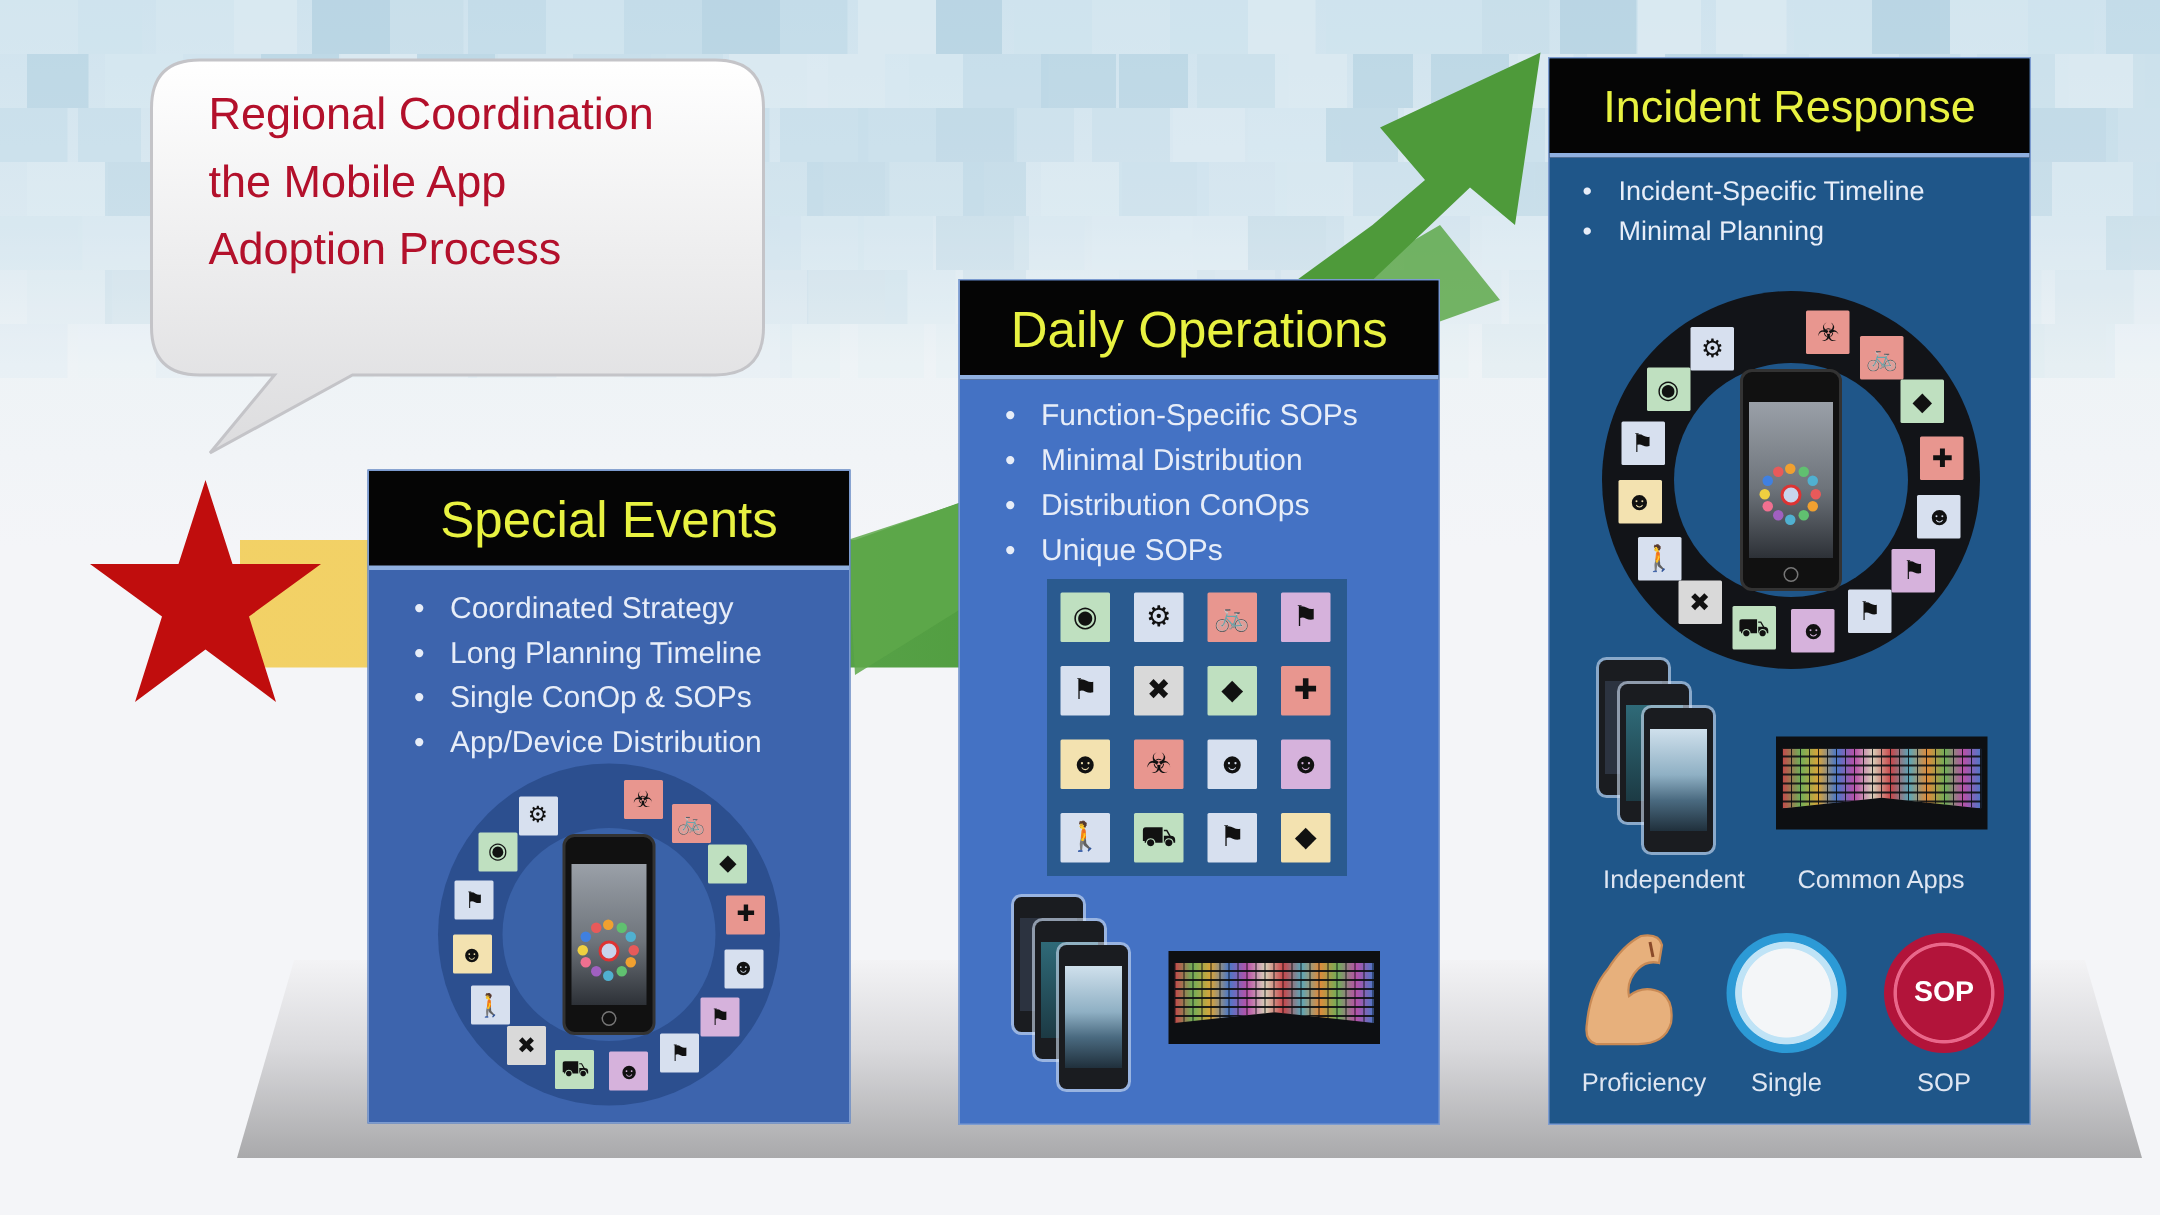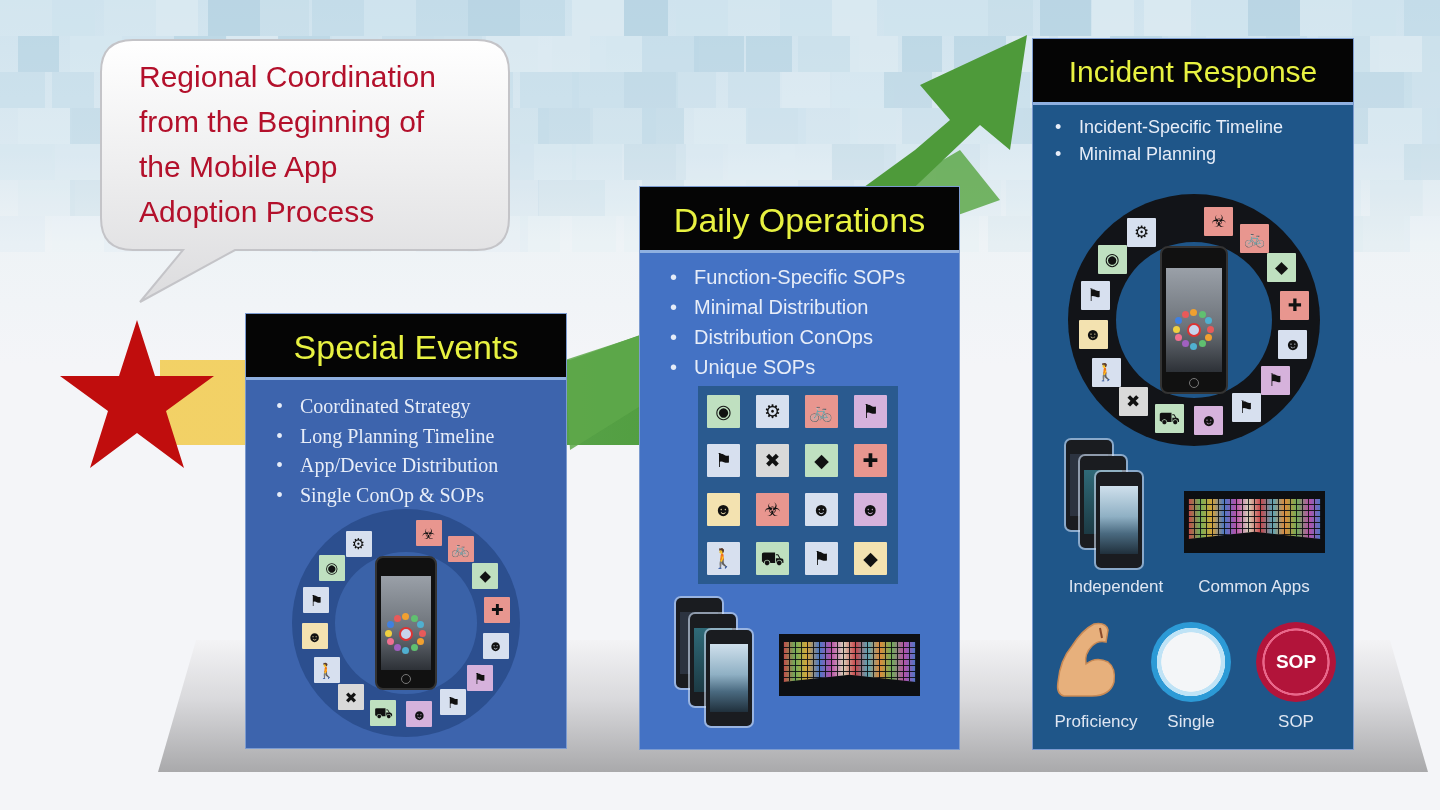--- a/index.html
+++ b/index.html
@@ -36,21 +36,21 @@
   .panel .head {
     background: #050505; color: #e8f241; text-align: center;
     border-bottom: 3px solid #8fb0e0;
   }
   .panel ul { list-style: none; color: #e7edf8; }
   .panel li { position: relative; padding-left: 24px; }
   .panel li::before { content: "•"; position: absolute; left: 0; top: 0; color: #e7edf8; }
 
   .p1 { left: 245px; top: 313px; width: 322px; height: 436px; }
   .p1 .head { height: 66px; font-size: 34px; line-height: 66px; }
-  .p1 ul { padding: 12px 0 0 30px; font-size: 20px; line-height: 29.5px; font-family: Liberation Serif, serif; }
+  .p1 ul { padding: 12px 0 0 30px; font-size: 20px; line-height: 29.5px; }
 
   .p2 { left: 639px; top: 186px; width: 321px; height: 564px; background: #4472c4; }
   .p2 .head { height: 66px; font-size: 34px; line-height: 66px; }
   .p2 ul { padding: 9px 0 0 30px; font-size: 20px; line-height: 30px; }
 
   .p3 { left: 1032px; top: 38px; width: 322px; height: 712px; background: #1f5689; }
   .p3 .head { height: 66px; font-size: 30px; line-height: 66px; }
   .p3 ul { padding: 9px 0 0 22px; font-size: 18px; line-height: 27px; }
 
   
@@ -317,36 +317,35 @@
   <defs>
     <linearGradient id="bubbleGrad" x1="0" y1="0" x2="0" y2="1">
       <stop offset="0" stop-color="#ffffff"></stop>
       <stop offset="1" stop-color="#dcdcde"></stop>
     </linearGradient>
   </defs>
   <path d="M38 6 H382 Q414 6 414 38 V184 Q414 216 382 216 H140 L45 268 L88 216 H38 Q6 216 6 184 V38 Q6 6 38 6 Z" fill="url(#bubbleGrad)" stroke="#c4c4c8" stroke-width="2"></path>
 </svg>
 <div class="bubble-text">
   <div>Regional Coordination</div>
-  <div>from the Beginning of</div>
   <div>the Mobile App</div>
   <div>Adoption Process</div>
 </div>
 
 <svg class="star" width="160" height="165" viewBox="0 0 160 165">
   <polygon points="79,2 97,58 156,58 108,93 126,150 79,115 32,150 50,93 2,58 61,58" fill="#c00d0d"></polygon>
 </svg>
 
 <div class="panel p1">
   <div class="head">Special Events</div>
   <ul>
     <li>Coordinated Strategy</li>
     <li>Long Planning Timeline</li>
+    <li>Single ConOp &amp; SOPs</li>
     <li>App/Device Distribution</li>
-    <li>Single ConOp &amp; SOPs</li>
   </ul>
 </div>
 <div class="ring" id="ring1" style="left:292px; top:509px; width:228px; height:228px; background:#2c4f8f;">
     <div class="ring-inner" style="left: 43.32px; top: 43.32px; width: 141.36px; height: 141.36px; background: rgb(58, 98, 168);"></div>
     <div class="phone" style="width: 62px; height: 134px; left: 83px; top: 47px;">
       <div class="screen">
         <div class="dots">
           <span style="left: 35px; top: 18px; background: rgb(232, 90, 90);"></span>
           <span style="left: 32.7224px; top: 26.5px; background: rgb(240, 160, 48);"></span>
           <span style="left: 26.5px; top: 32.7224px; background: rgb(96, 192, 112);"></span>

